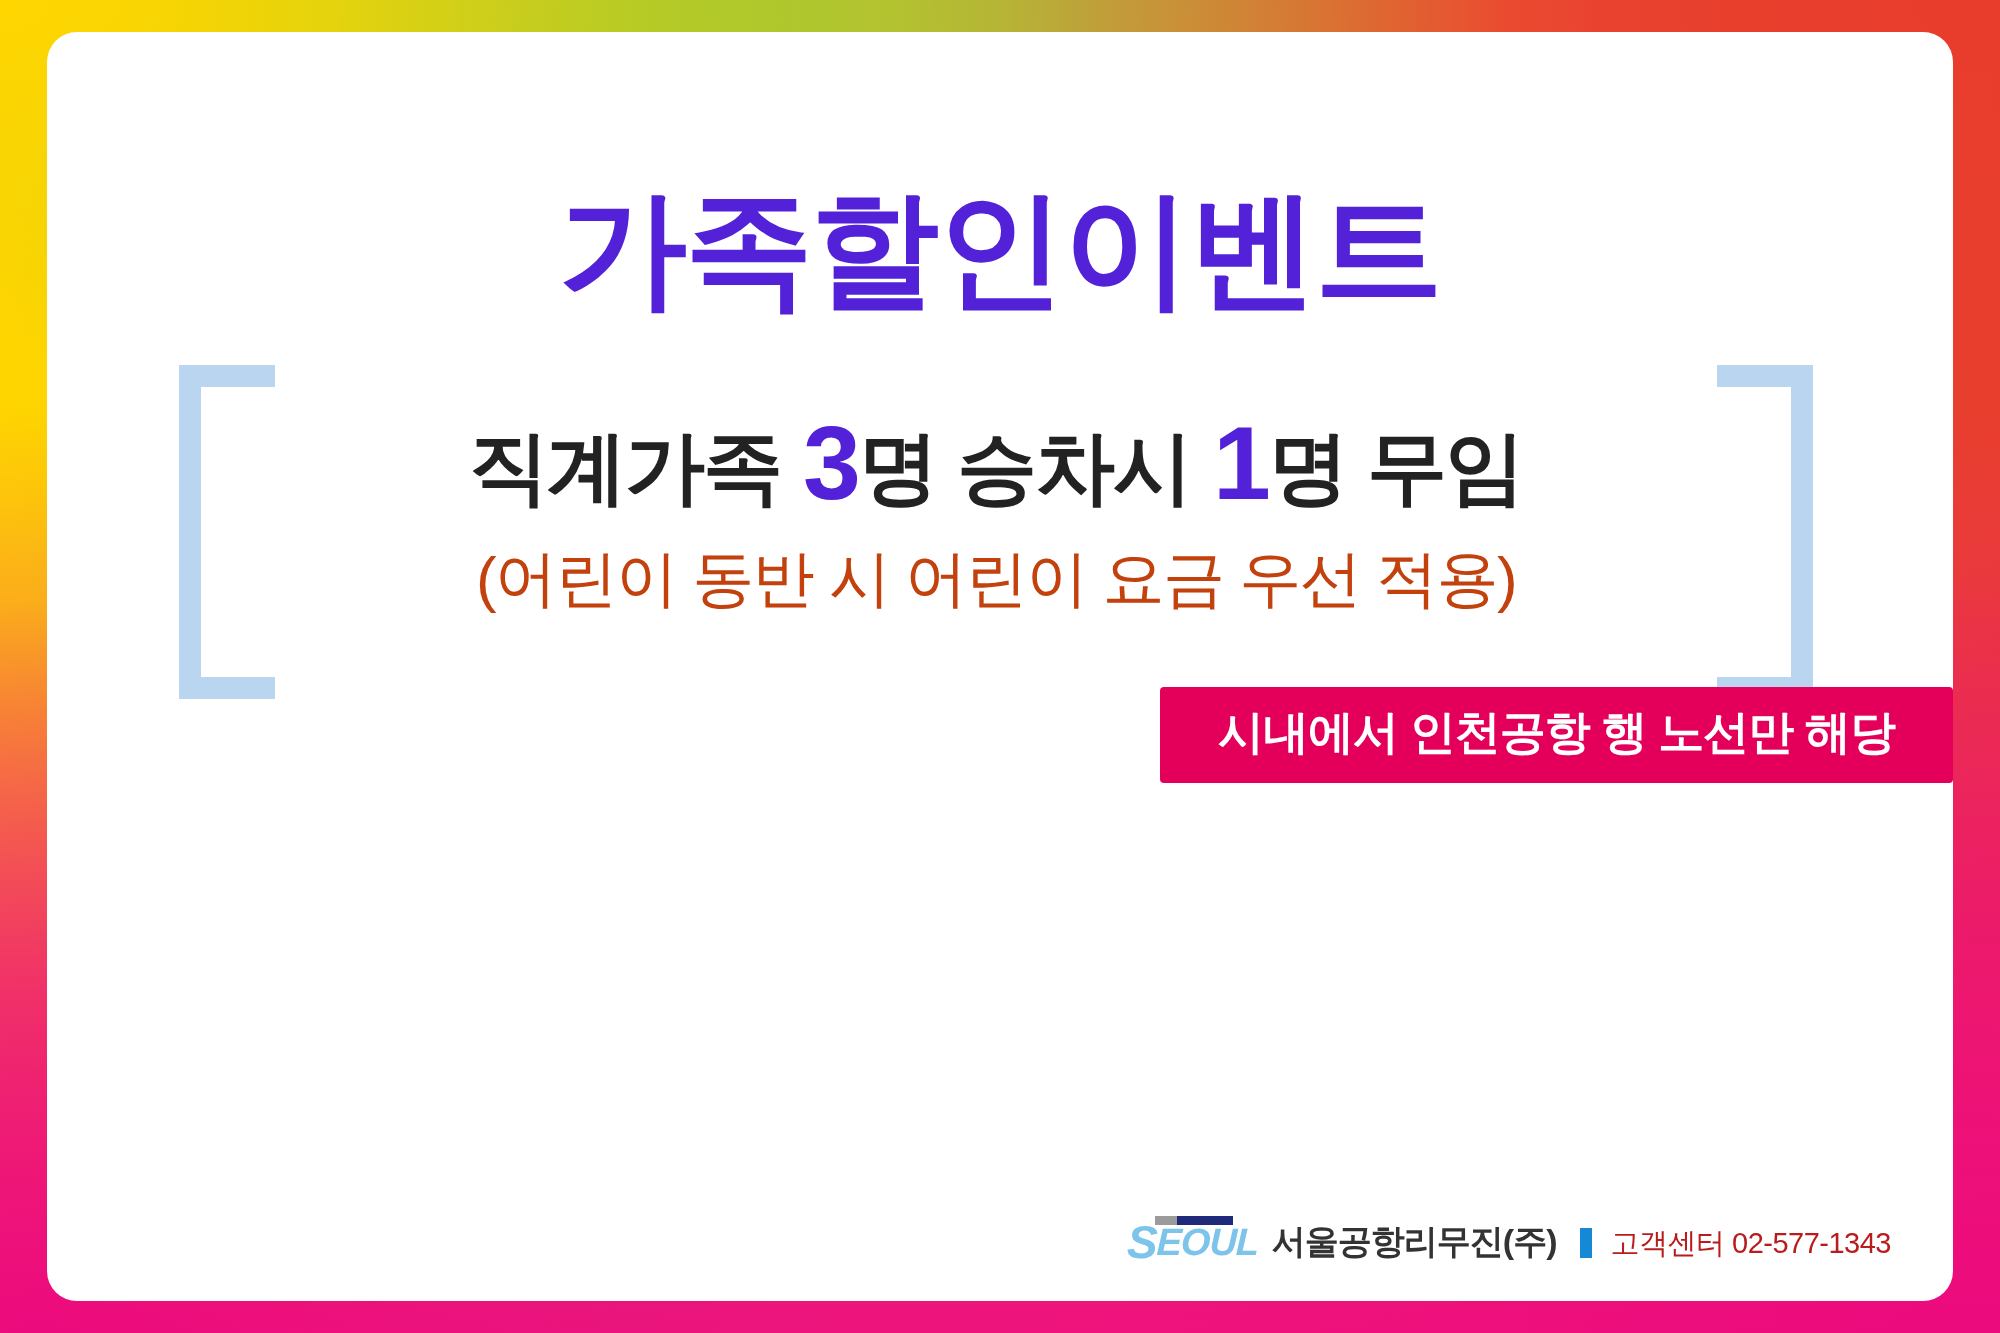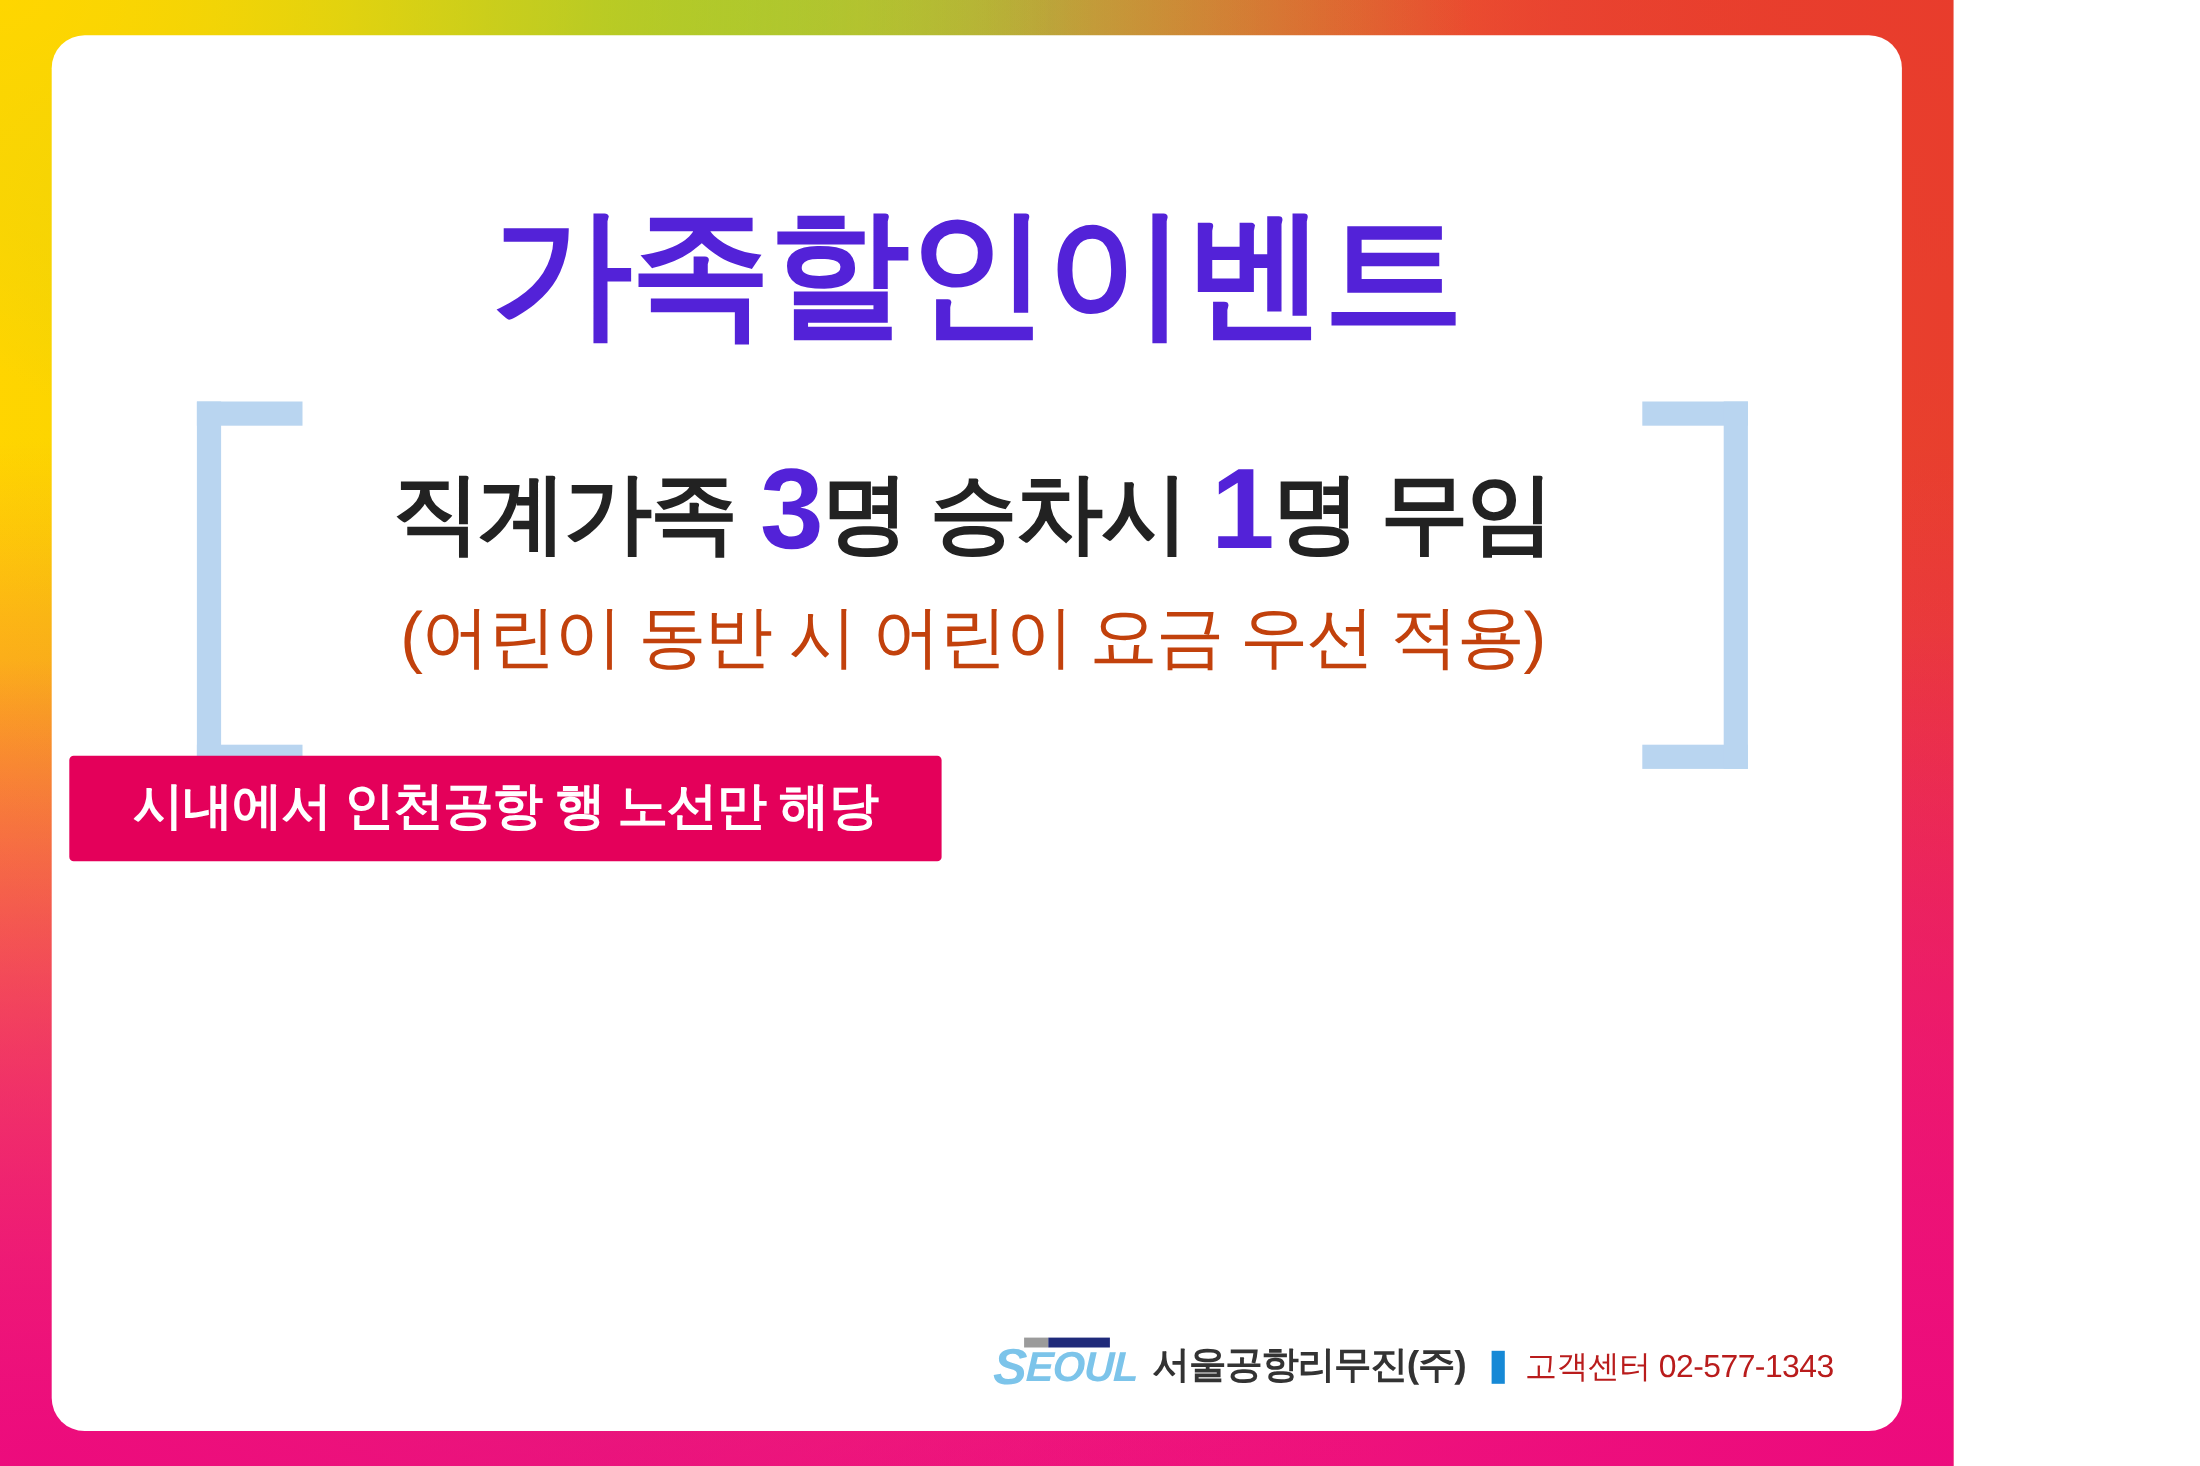--- a/index.html
+++ b/index.html
@@ -7,21 +7,21 @@
   body{
     width:2000px;height:1333px;
     font-family:"Liberation Sans","DejaVu Sans",sans-serif;
     overflow:hidden;
     background:#ffffff;
   }
 
   
   .poster{
     position:relative;
-    width:1776px;height:1333px;
+    width:2000px;height:1333px;
     box-sizing:border-box;
     overflow:hidden;
   }
   .rainbow-bg{
     position:absolute;inset:0;
     background:
       
       linear-gradient(180deg,
          rgba(255,0,128,0) 0%,
          rgba(255,0,128,0) 30%,
@@ -114,21 +114,21 @@
     font-weight:400;
     color:#c2410c;
     letter-spacing:-1.5px;
     white-space:nowrap;
   }
 
   
   .badge-row{
     position:absolute;
     left:0;right:0;top:655px;
-    text-align:left;
+    text-align:right;
     margin-left:16px;
   }
   .badge{
     display:inline-block;
     background:#e4005a;
     color:#ffffff;
     font-size:46px;
     font-weight:700;
     letter-spacing:-1px;
     padding:15px 58px 19px 58px;

